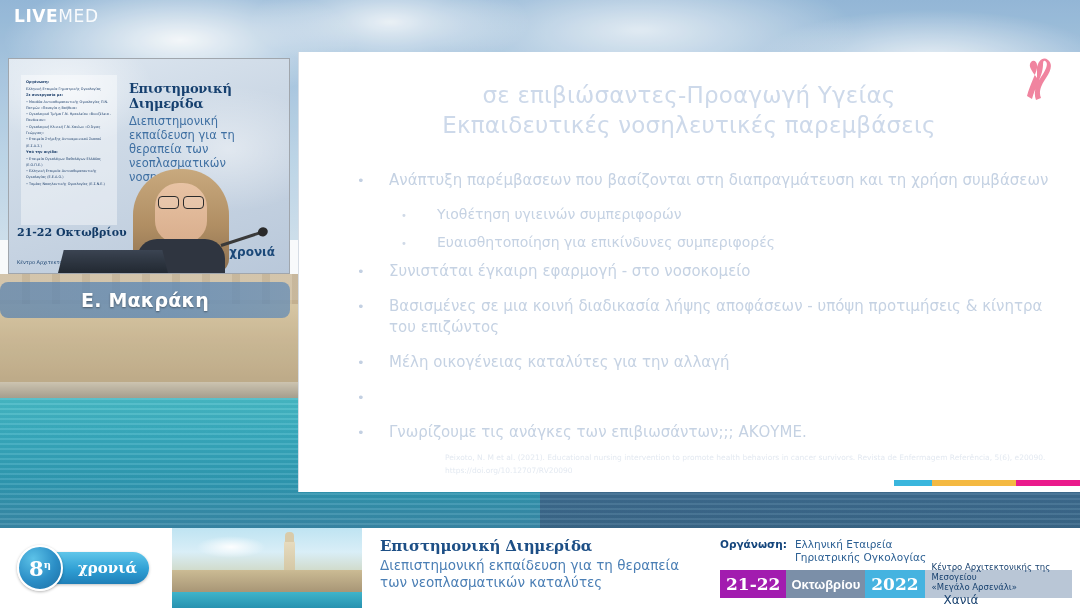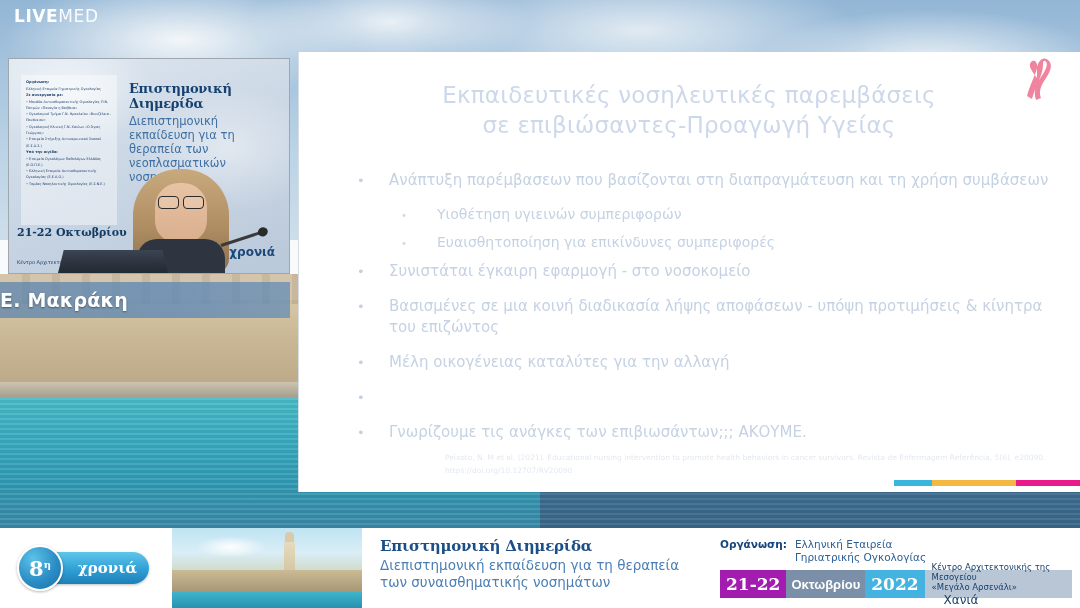--- a/index.html
+++ b/index.html
@@ -141,21 +141,21 @@
   .v-laptop {
     position: absolute; left: 52px; bottom: 0; width: 104px; height: 24px;
     background: linear-gradient(180deg, #3b4452 0%, #222932 100%);
     transform: perspective(60px) rotateX(16deg);
   }
 
   
   .nameplate {
     position: absolute; left: 0px; top: 282px; width: 290px; height: 36px;
     background: linear-gradient(90deg, rgba(88,130,175,.72) 0%, rgba(96,138,182,.80) 60%, rgba(96,138,182,.72) 100%);
-    display: flex; align-items: center; justify-content: flex-start;
+    display: flex; align-items: center; justify-content: center; border-radius: 8px;
   }
   .nameplate-text {
     color: #fff; font-size: 19px; font-weight: bold;
     text-shadow: 0 1px 2px rgba(0,0,0,.4); letter-spacing: .2px;
   }
 
   
   .slide {
     position: absolute; left: 298px; top: 52px; width: 782px; height: 440px;
     background: #ffffff; overflow: hidden;
@@ -325,22 +325,22 @@
     <div class="nameplate-text">Ε. Μακράκη</div>
   </div>
 
   <div class="slide">
 
     <svg class="ribbon" viewBox="0 0 34 54">
       <path d="M17 20 C11 12 8 8 11 4 C14 1 18 4 17 10 C16 16 10 26 7 38 L12 41 C15 30 20 21 22 14 C24 7 22 2 25 3 C29 5 26 12 21 19 C16 26 13 34 16 42 L21 40 C18 33 22 26 26 20 C31 13 33 6 28 2 C23 -2 18 3 17 10 Z" fill="#f0849f"></path>
     </svg>
 
     <div class="slide-title">
+      <div>σε επιβιώσαντες-Προαγωγή Υγείας</div>
       <div>Εκπαιδευτικές νοσηλευτικές παρεμβάσεις</div>
-      <div>σε επιβιώσαντες-Προαγωγή Υγείας</div>
     </div>
 
     <div class="bullets" id="bullets">
         <div class="b-row l1">
           <span class="b-dot">•</span>
           <span class="b-txt">Ανάπτυξη παρέμβασεων που βασίζονται στη διαπραγμάτευση και τη χρήση συμβάσεων</span>
         </div>
         <div class="b-row l2">
           <span class="b-dot">•</span>
           <span class="b-txt">Υιοθέτηση υγιεινών συμπεριφορών</span>
@@ -399,21 +399,21 @@
       <div class="ph-cloud"></div>
       <div class="ph-tower"></div>
       <div class="ph-wall"></div>
       <div class="ph-sea"></div>
     </div>
 
     <div class="bn-center">
       <div class="bn-h1">Επιστημονική Διημερίδα</div>
       <div class="bn-h2">
         <div>Διεπιστημονική εκπαίδευση για τη θεραπεία</div>
-        <div>των συναισθηματικής νοσημάτων</div>
+        <div>των νεοπλασματικών καταλύτες</div>
       </div>
     </div>
 
     <div class="bn-right">
       <div class="org-row">
         <div class="org-label">Οργάνωση:</div>
         <div class="org-val">
           <div>Ελληνική Εταιρεία</div>
           <div>Γηριατρικής Ογκολογίας</div>
         </div>

